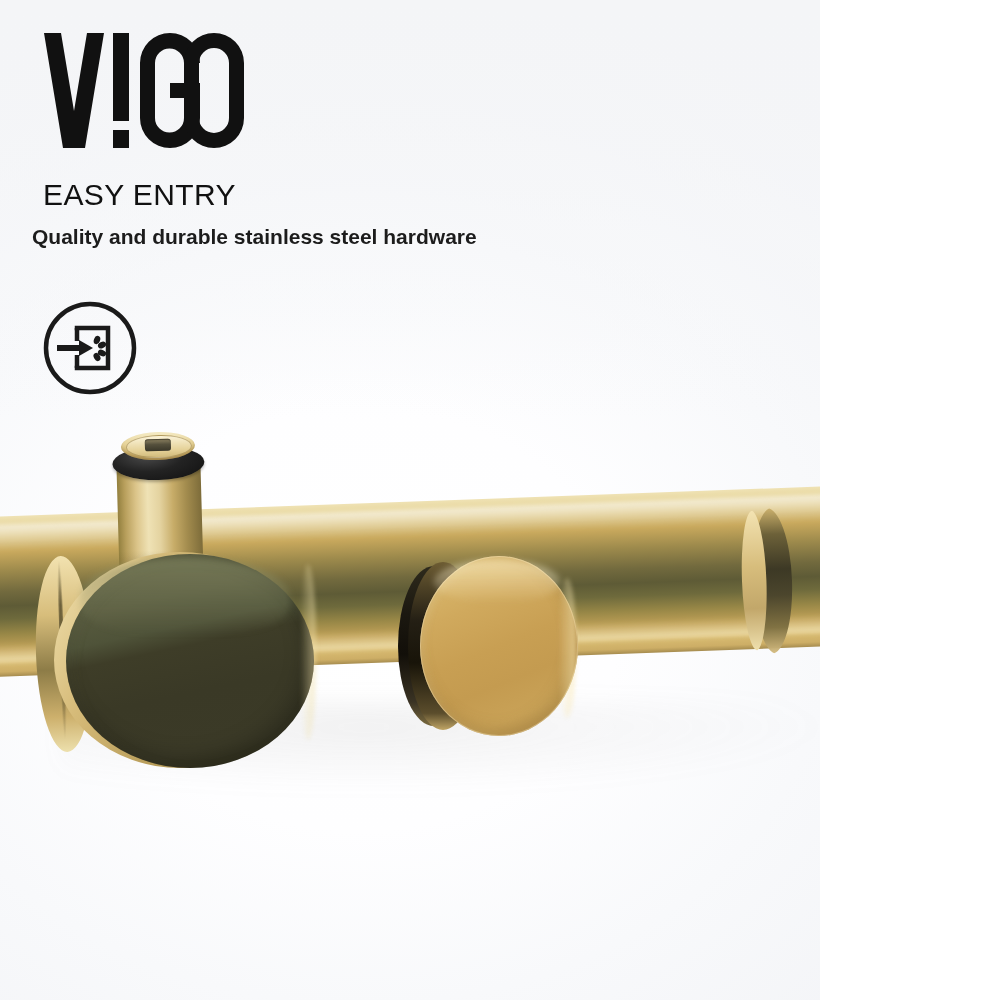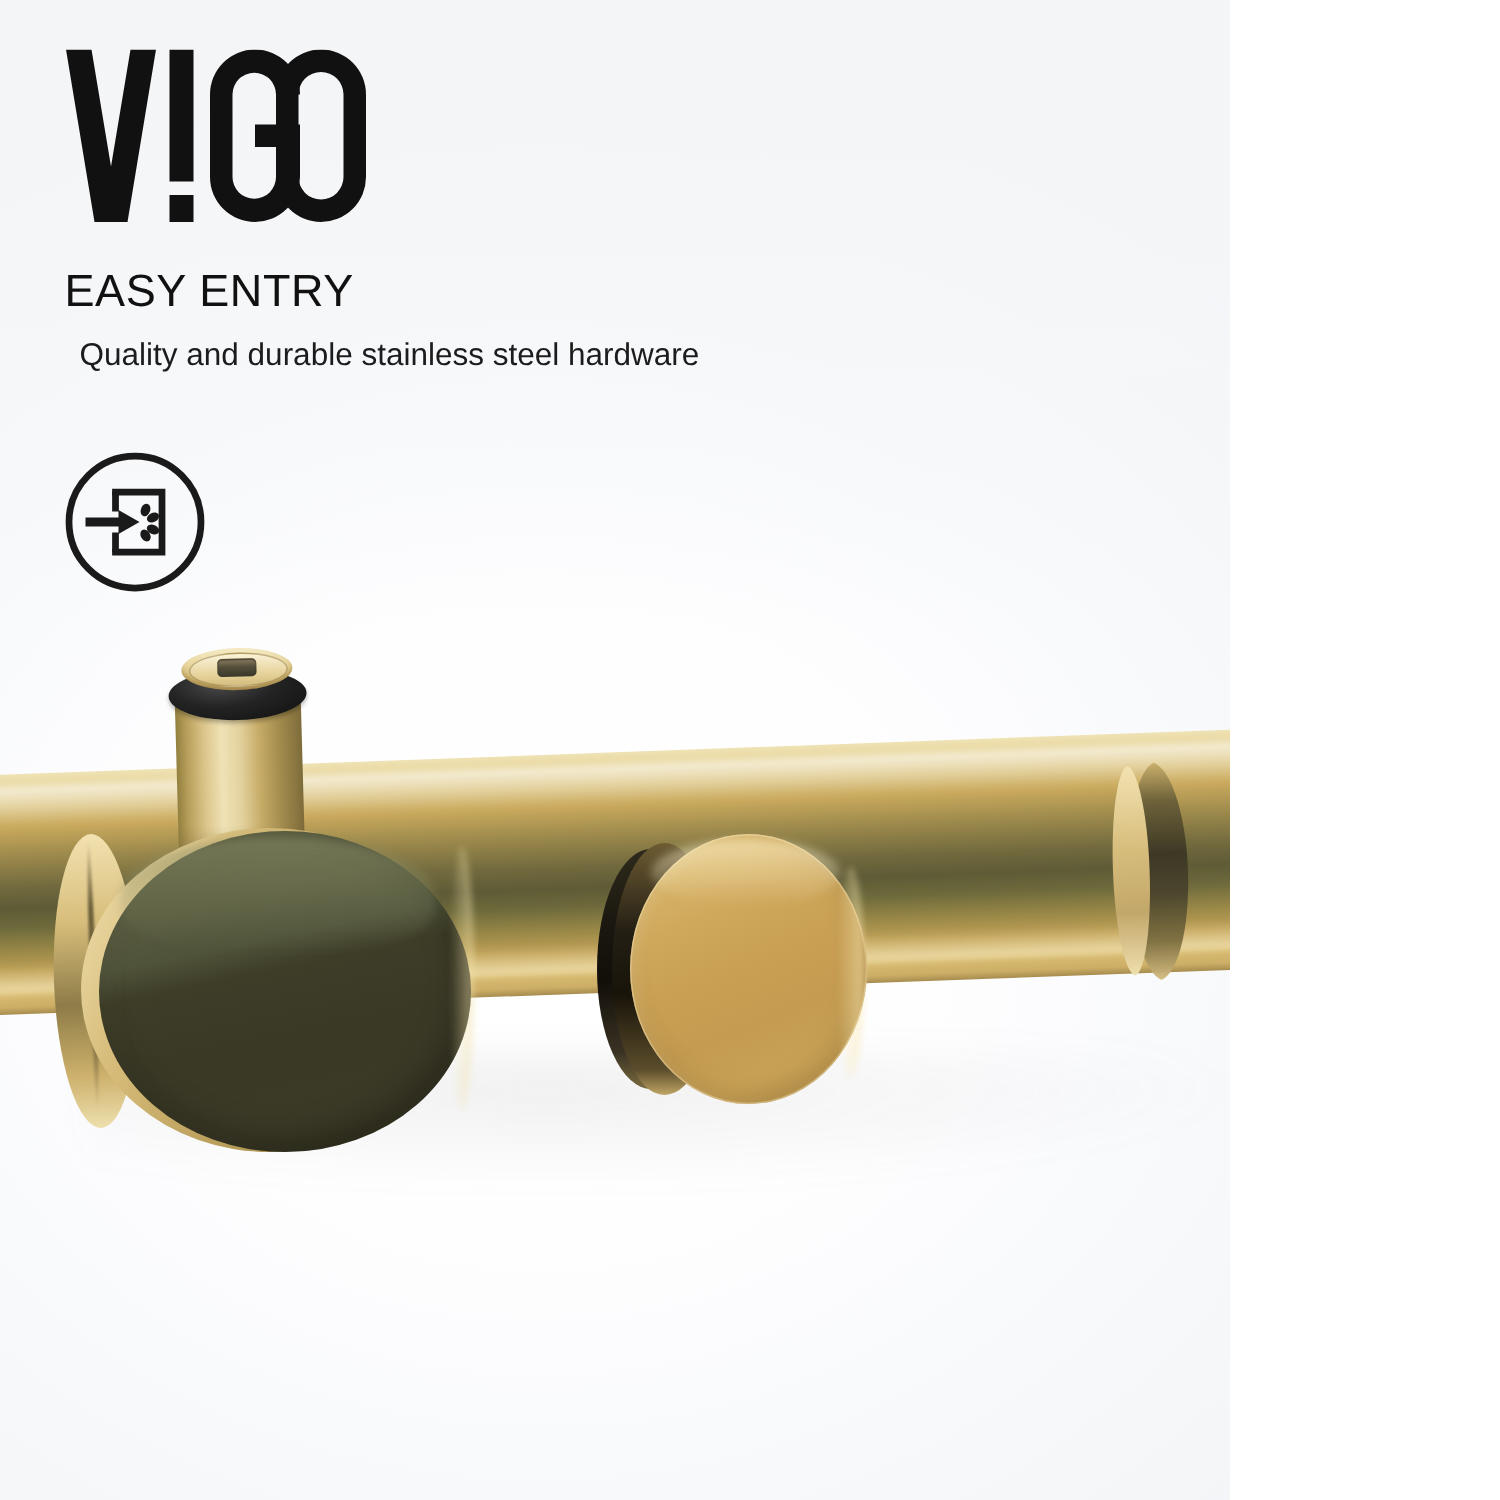--- a/index.html
+++ b/index.html
@@ -403,25 +403,25 @@
     position: absolute;
     left: 43px; top: 178px;
     font-size: 30px;
     letter-spacing: 0.4px;
     color: #111111;
     font-weight: 400;
     white-space: nowrap;
   }
   .subline {
     position: absolute;
-    left: 53px; top: 222px;
+    left: 32px; top: 222px;
     font-size: 21px;
     line-height: 30px;
     color: #1c1c1c;
-    font-weight: 400;
+    font-weight: 700;
     white-space: nowrap;
     text-align: center;
   }
   .subline div { white-space: nowrap; }
 
   .feature-icon {
     position: absolute;
     left: 42px; top: 300px;
     width: 96px; height: 96px;
   }

